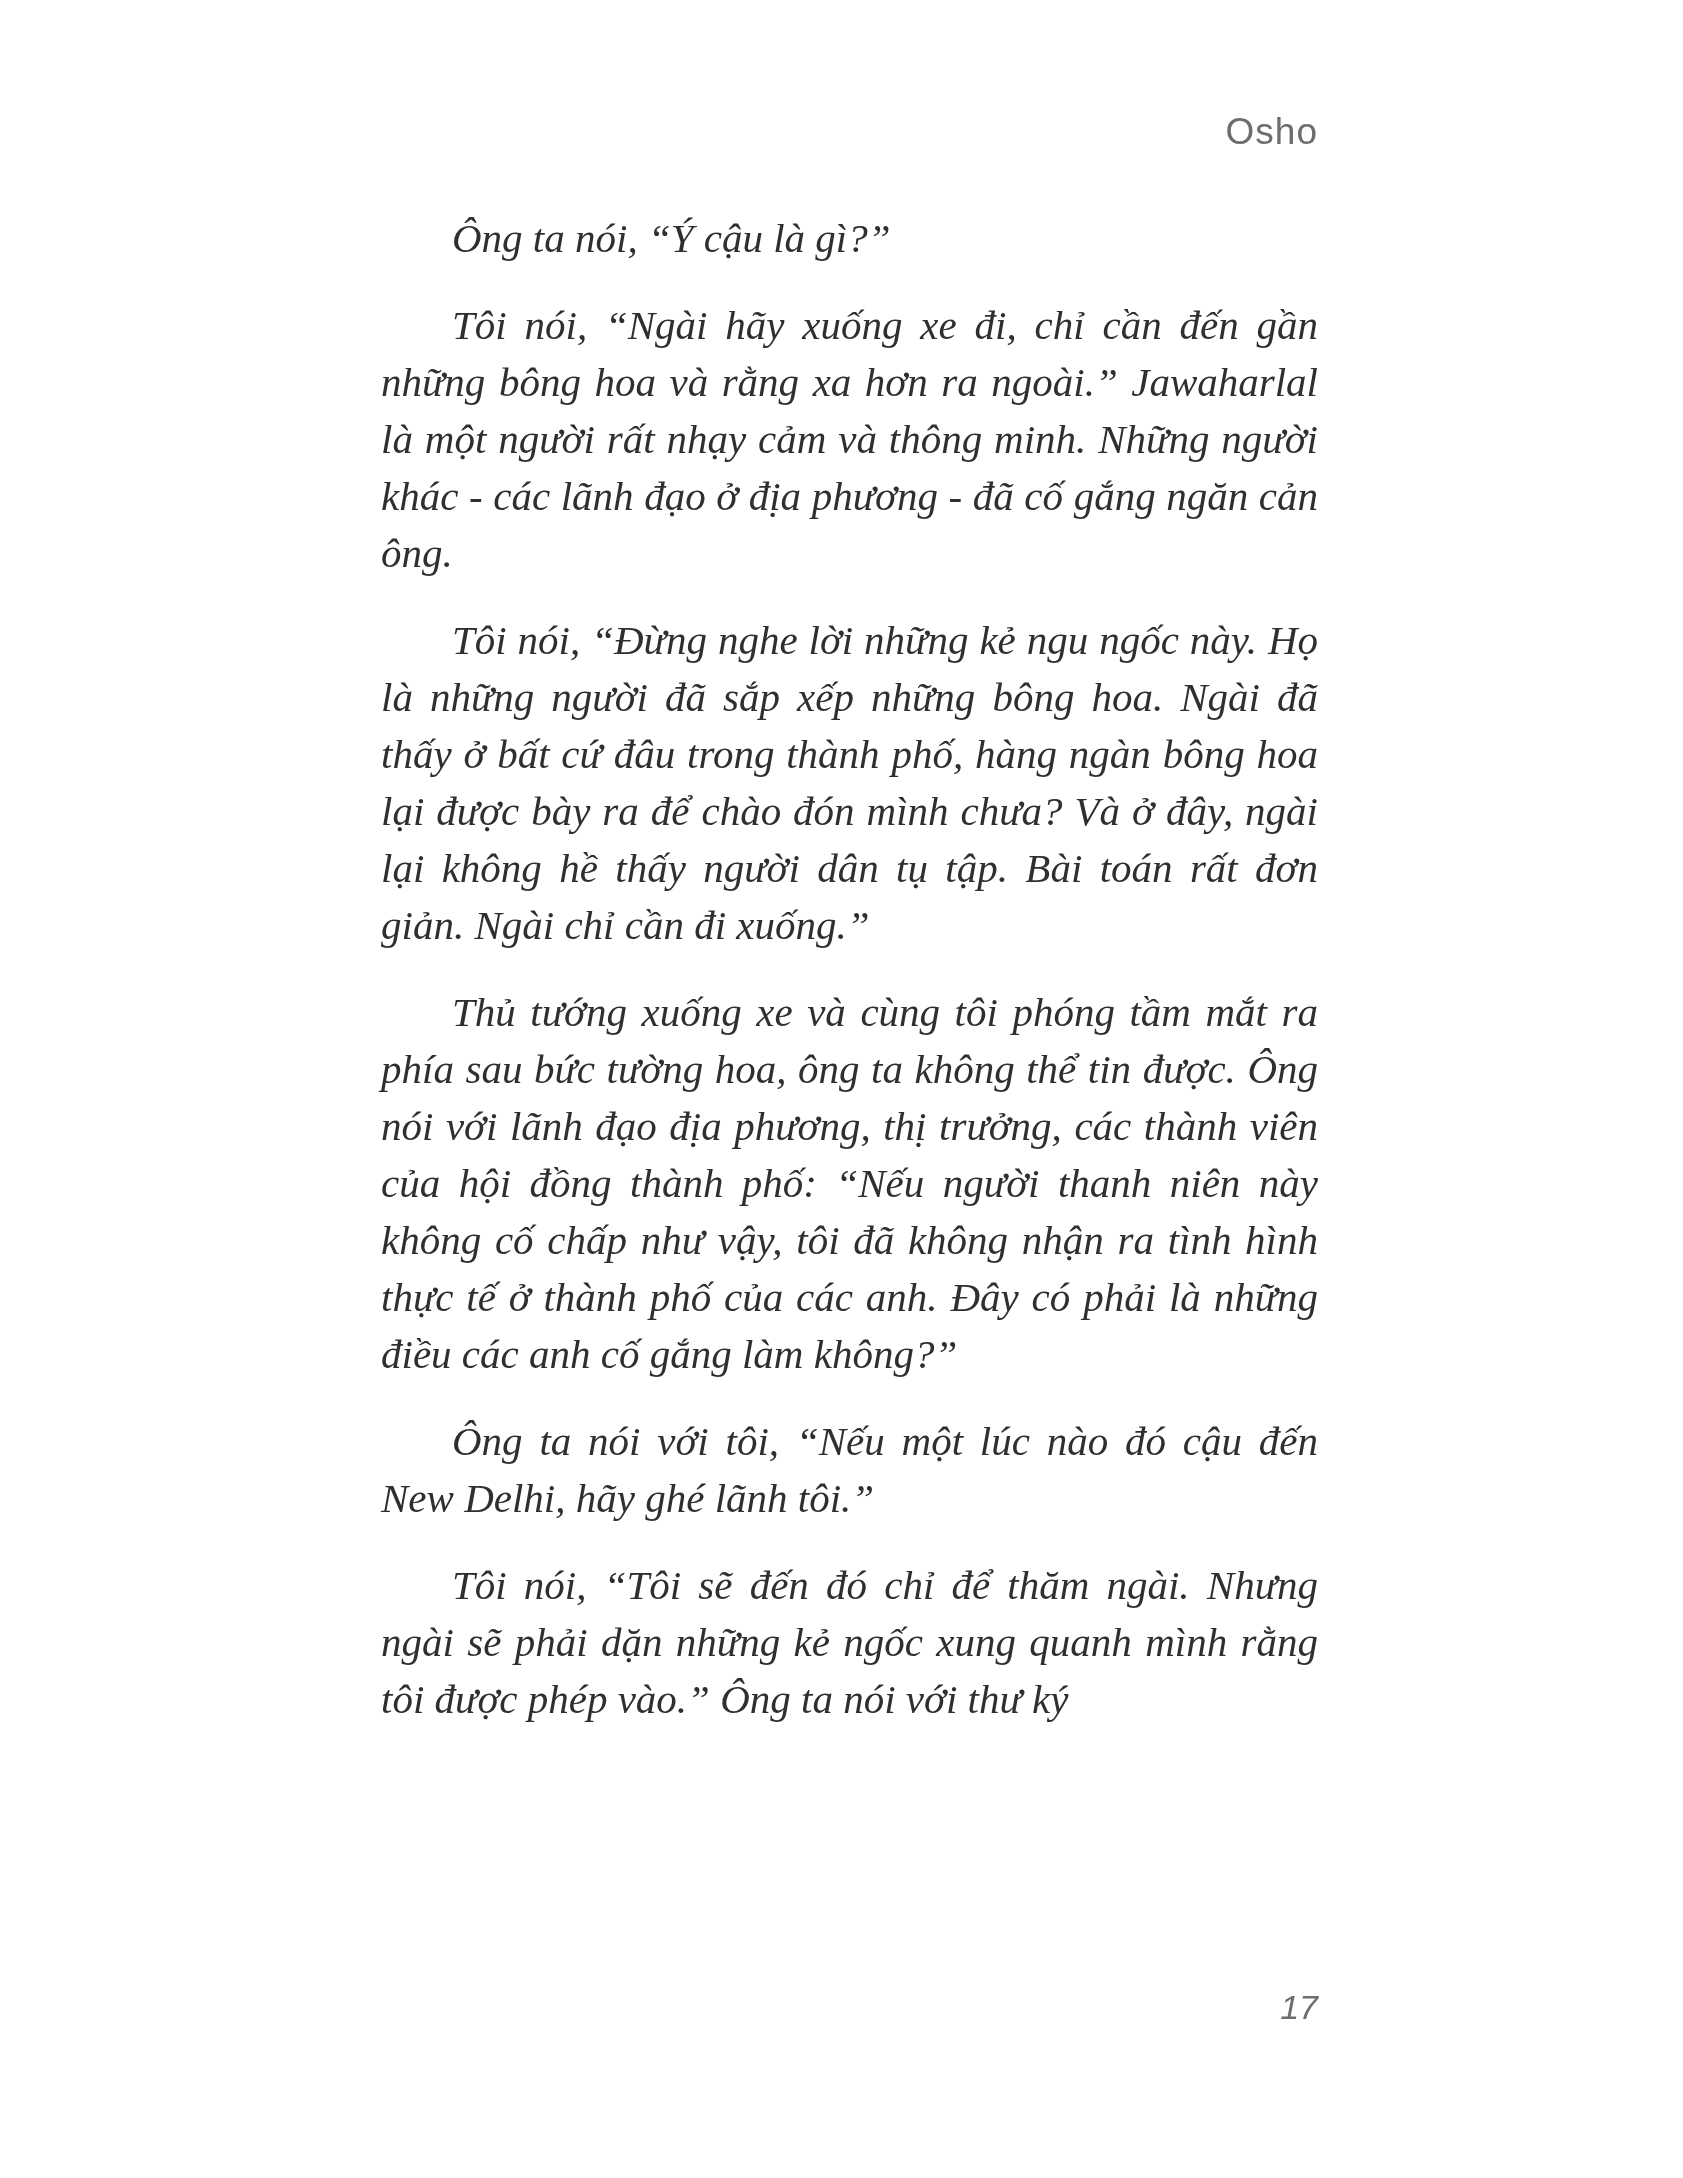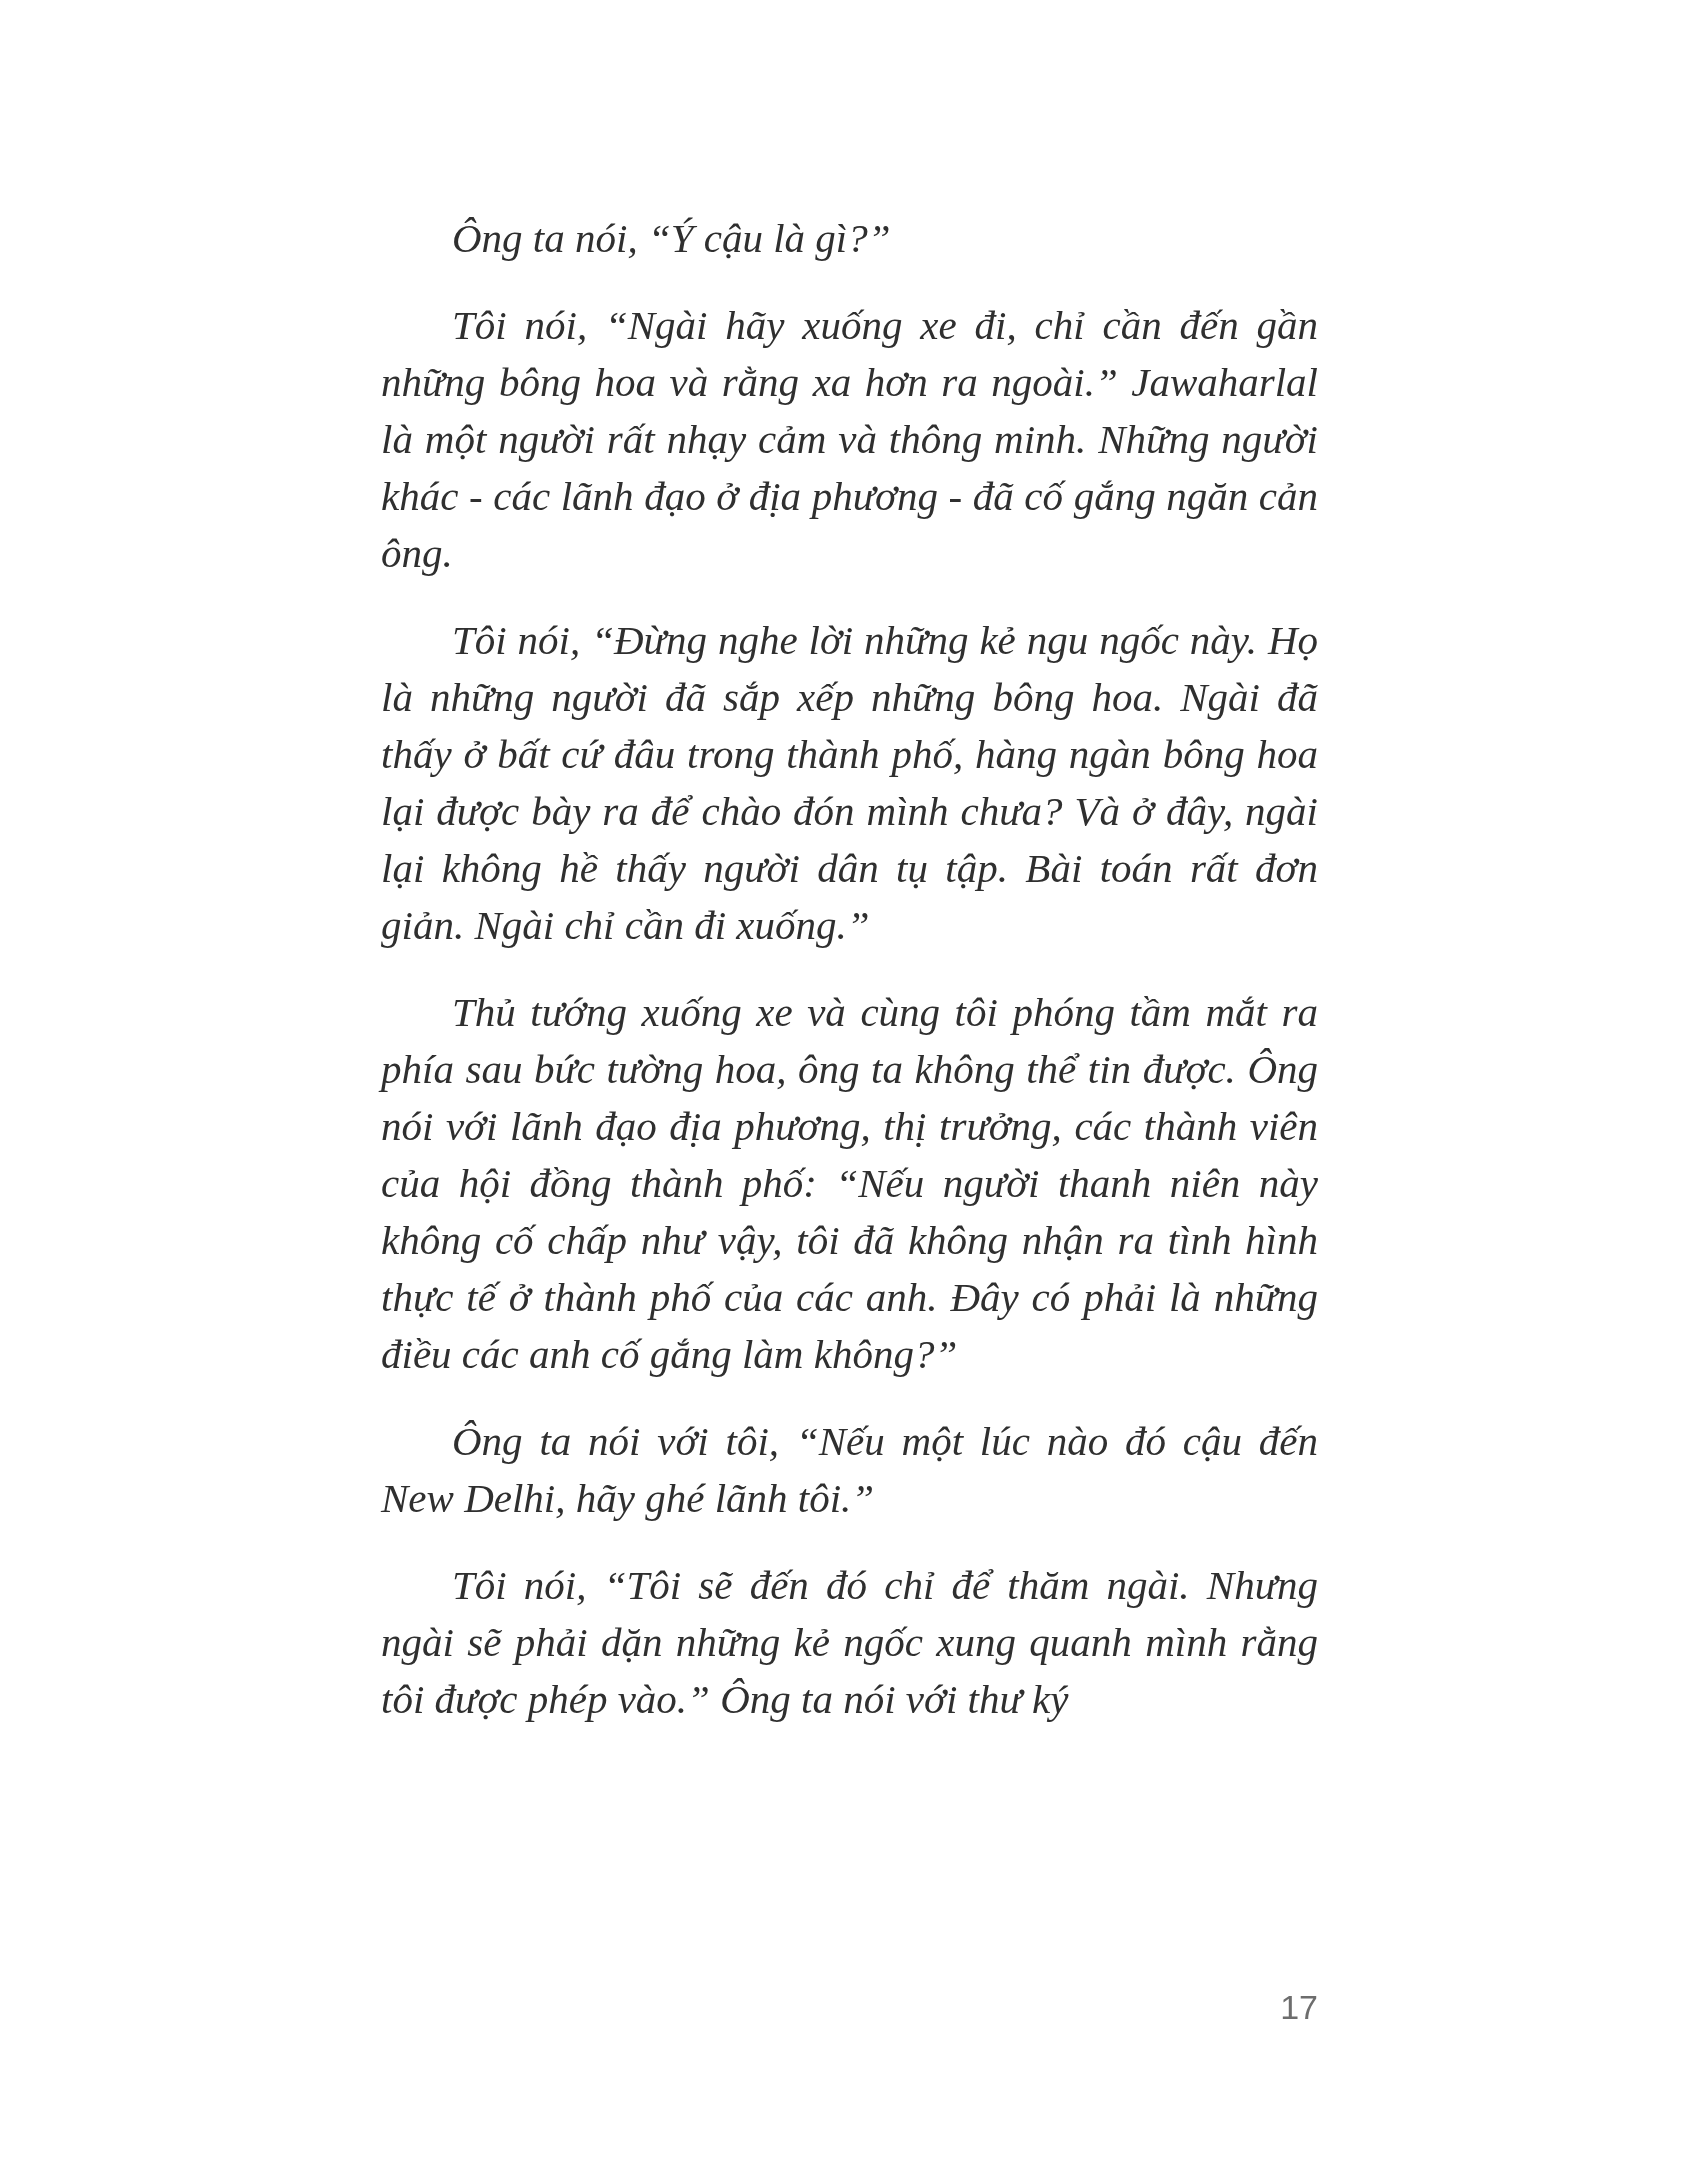--- a/index.html
+++ b/index.html
@@ -45,27 +45,31 @@
   .italic { font-style: italic; }
   .page-number {
     position: absolute;
     top: 1988px;
     left: 381px;
     width: 937px;
     text-align: right;
     font-family: "Liberation Sans", sans-serif;
     font-size: 34px;
     color: #6d6d6d;
+    font-style: italic;
   }
 </style>
 </head>
 <body>
 
 <div class="page">
 
+  <div class="running-header">
+    <span>Osho</span>
+  </div>
 
   <div class="text-block" id="paragraphs">
       <p><span>Ông ta nói, “Ý cậu là gì?”</span></p>
       <p><span>Tôi nói, “Ngài hãy xuống xe đi, chỉ cần đến gần những bông hoa và rằng xa hơn ra ngoài.” Jawaharlal là một người rất nhạy cảm và thông minh. Những người khác - các lãnh đạo ở địa phương - đã cố gắng ngăn cản ông.</span></p>
       <p><span>Tôi nói, “Đừng nghe lời những kẻ ngu ngốc này. Họ là những người đã sắp xếp những bông hoa. Ngài đã thấy ở bất cứ đâu trong thành phố, hàng ngàn bông hoa lại được bày ra để chào đón mình chưa? Và ở đây, ngài lại không hề thấy người dân tụ tập. Bài toán rất đơn giản. Ngài chỉ cần đi xuống.”</span></p>
       <p><span>Thủ tướng xuống xe và cùng tôi phóng tầm mắt ra phía sau bức tường hoa, ông ta không thể tin được. Ông nói với lãnh đạo địa phương, thị trưởng, các thành viên của hội đồng thành phố: “Nếu người thanh niên này không cố chấp như vậy, tôi đã không nhận ra tình hình thực tế ở thành phố của các anh. Đây có phải là những điều các anh cố gắng làm không?”</span></p>
       <p><span>Ông ta nói với tôi, “Nếu một lúc nào đó cậu đến New Delhi, hãy ghé lãnh tôi.”</span></p>
       <p><span>Tôi nói, “Tôi sẽ đến đó </span><span class="italic">chỉ</span><span> để thăm ngài. Nhưng ngài sẽ phải dặn những kẻ ngốc xung quanh mình rằng tôi được phép vào.” Ông ta nói với thư ký</span></p>
     </div>
 

